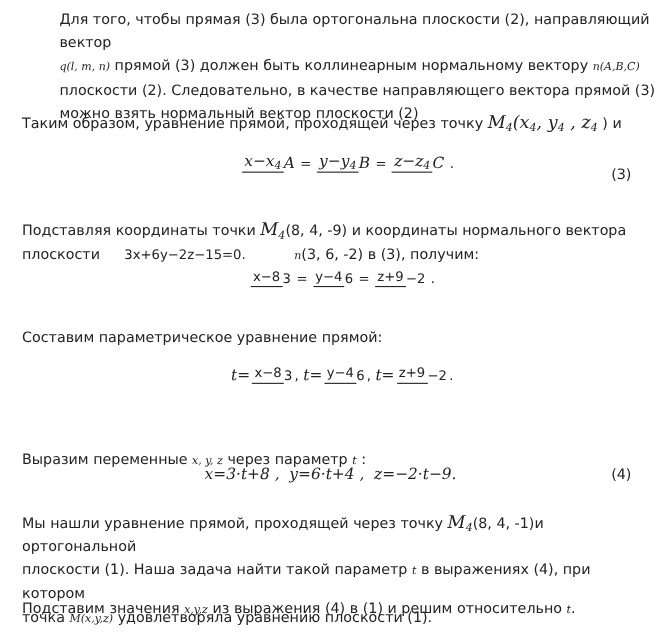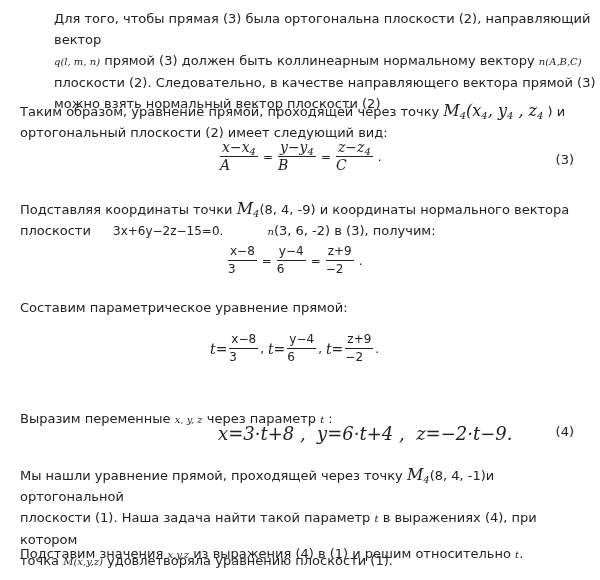--- a/index.html
+++ b/index.html
@@ -5,40 +5,39 @@
   html, body { margin: 0; padding: 0; background: #ffffff; }
   body {
     width: 600px; height: 580px; overflow: hidden; position: relative;
     font-family: "DejaVu Sans", sans-serif; font-size: 13px; color: #222222;
   }
   .p { position: absolute; left: 20px; width: 570px; line-height: 21px; margin: 0; }
   .m { font-family: "DejaVu Serif", serif; font-style: italic; font-size: 10px; }
   .mb { font-family: "DejaVu Serif", serif; font-style: italic; font-size: 16px; }
   sub { font-size: 10px; vertical-align: -3px; line-height: 0; }
   .eq { position: absolute; display: flex; align-items: center; font-size: 12px; }
-  .frac { display: inline-flex; flex-direction: column; margin: 0 2px; }
+  .frac { display: inline-flex; align-items: center; margin: 0 2px; }
   .frac .num { padding: 0 2px 1px; border-bottom: 1px solid #222; line-height: 15px; white-space: nowrap; }
   .frac .den { padding-top: 1px; line-height: 15px; }
   .ser { font-family: "DejaVu Serif", serif; font-style: italic; font-size: 14px; }
   .sym { margin: 0 3px; }
   .eqnum { position: absolute; right: 26px; font-size: 13px; }
   .small { font-size: 12px; }
 </style>
 </head>
 <body>
 
 <div class="p" style="top:8px;margin-left:34px;">
   <span>Для того, чтобы прямая (3) была ортогональна плоскости (2), направляющий вектор</span><br>
   <span class="m">q(l, m, n)</span><span> прямой (3) должен быть коллинеарным нормальному вектору </span><span class="m">n(A,B,C)</span><br>
   <span>плоскости (2). Следовательно, в качестве направляющего вектора прямой (3) можно взять нормальный вектор плоскости (2)</span>
 </div>
 
 <div class="p" style="top:100px;">
   <span>Таким образом, уравнение прямой, проходящей через точку </span><span class="mb"><span>M</span><sub>4</sub><span>(x</span><sub>4</sub><span>, y</span><sub>4</sub><span> , z</span><sub>4</sub></span><span> ) и</span><br>
-  <span>ортогональный плоскости (2) имеет следующий вид:</span>
 </div>
 
 <div class="eq" style="top:140px; left:218px;">
   <span class="frac">
       <span class="num ser"><span>x−x</span><sub>4</sub></span>
       <span class="den ser">A</span>
     </span>
   <span class="sym">=</span>
   <span class="frac">
       <span class="num ser"><span>y−y</span><sub>4</sub></span>
@@ -101,21 +100,21 @@
       <span class="den">−2</span>
     </span>
     <span>.</span>
 </div>
 
 <div class="p" style="top:408px;">
   <span>Выразим переменные </span><span class="m">x, y, z</span><span> через параметр </span><span class="m">t</span><span> :</span>
 </div>
 
 <div class="eq" style="top:423px; left:186px; font-size:13px;">
-  <span class="ser" style="font-size:18px; white-space:pre;margin-left:32px;">x=3·t+8 ,  y=6·t+4 ,  z=−2·t−9.</span>
+  <span class="ser" style="font-size:14px; white-space:pre;">x=3·t+8 ,  y=6·t+4 ,  z=−2·t−9.</span>
 </div>
 <div class="eqnum" style="top:424px;">(4)</div>
 
 <div class="p" style="top:464px;">
   <span>Мы нашли уравнение прямой, проходящей через точку </span><span class="mb"><span>M</span><sub>4</sub></span><span>(8, 4, -1)</span><span>и ортогональной</span><br>
   <span>плоскости (1). Наша задача найти такой параметр </span><span class="m">t</span><span> в выражениях (4), при котором</span><br>
   <span>точка </span><span class="m">M(x,y,z)</span><span> удовлетворяла уравнению плоскости (1).</span>
 </div>
 
 <div class="p" style="top:543px;">

